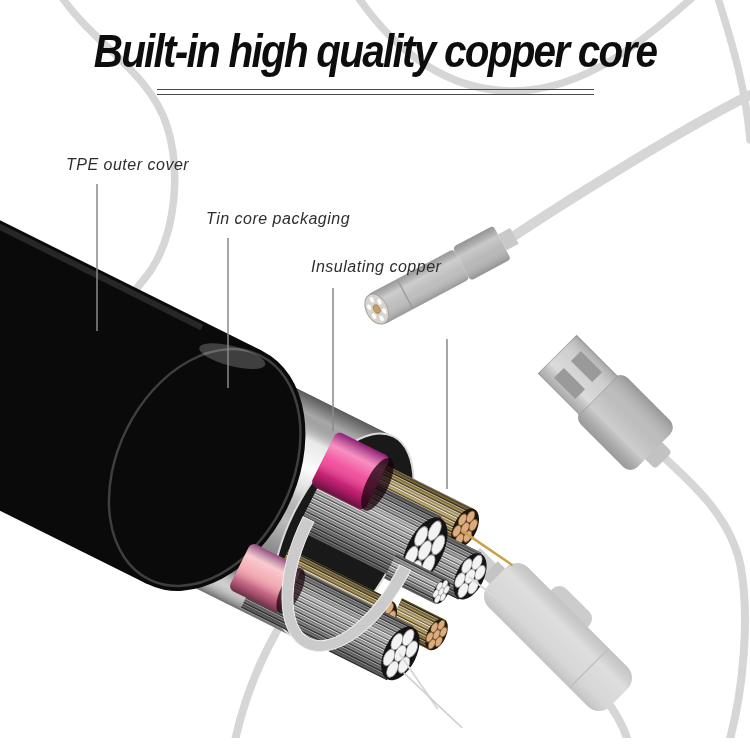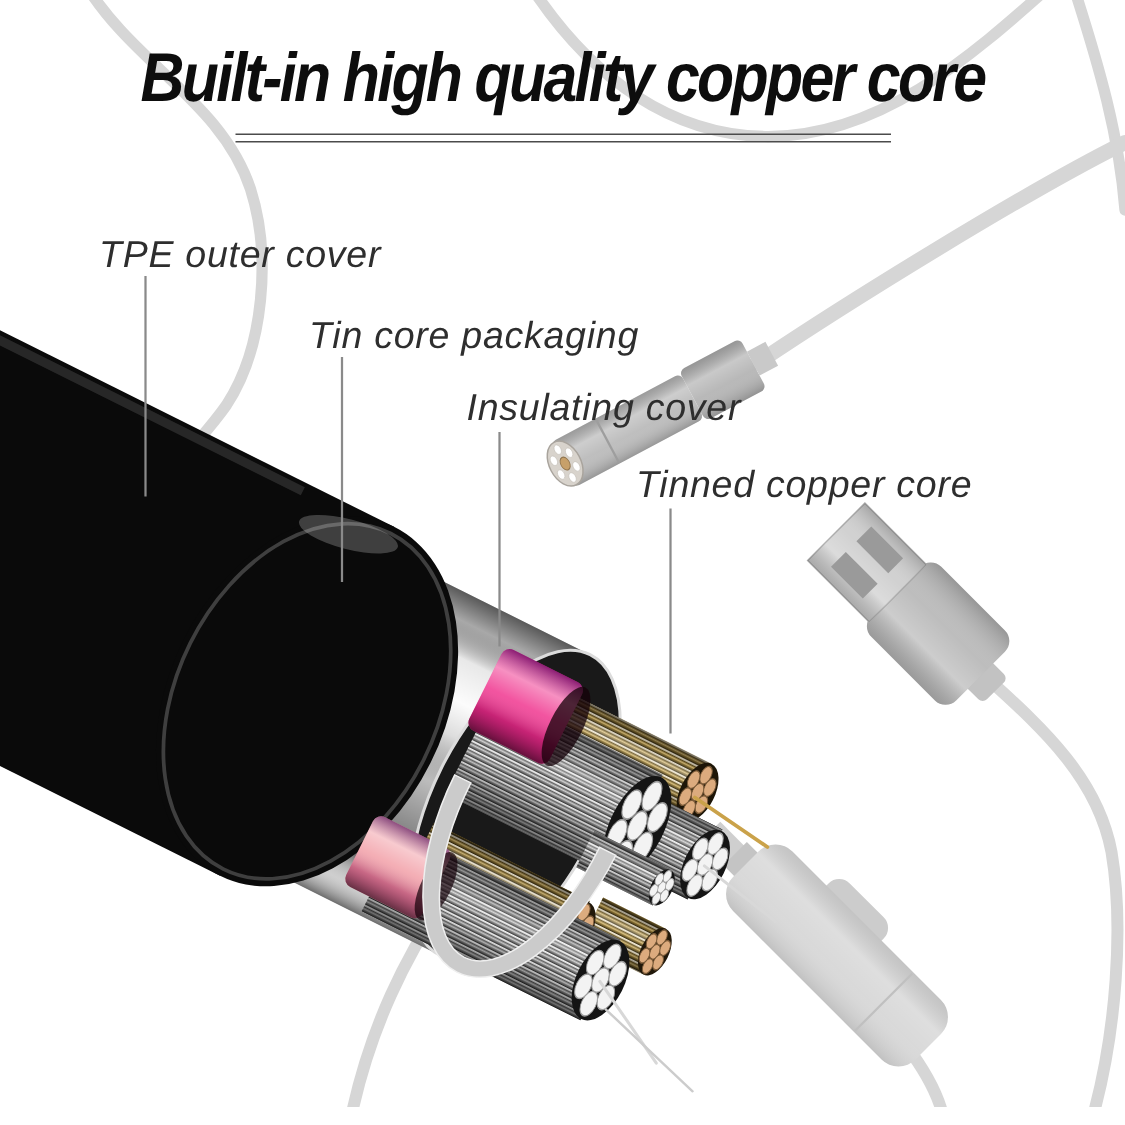--- a/index.html
+++ b/index.html
@@ -4,21 +4,21 @@
 <style>
   html,body{margin:0;padding:0;background:#fff;}
   #stage{position:relative;width:750px;height:738px;overflow:hidden;background:#fff;
          font-family:"Liberation Sans",sans-serif;}
   #stage svg{position:absolute;left:0;top:0;}
   .title{position:absolute;left:50%;top:24px;transform:translateX(-50%) scaleX(.88);
          transform-origin:center top;white-space:nowrap;font-size:46px;font-weight:bold;
          font-style:italic;letter-spacing:-2px;color:#0d0d0d;}
   .rule{position:absolute;left:157px;top:89px;width:437px;height:4px;
         border-top:1px solid #4b4b4b;border-bottom:1px solid #4b4b4b;}
-  .callout{position:absolute;font-size:25px;font-style:italic;color:#2e2e2e;
+  .callout{position:absolute;font-size:16px;font-style:italic;color:#2e2e2e;
            letter-spacing:.5px;white-space:nowrap;}
   #co0{left:66px;top:156px;} #co1{left:206px;top:210px;}
   #co2{left:311px;top:258px;} #co3{left:424px;top:309px;}
 </style>
 </head>
 <body>
 
 <div id="stage">
 
 <svg width="750" height="750" viewBox="0 0 750 750">
@@ -281,16 +281,15 @@
     <line x1="333" y1="288" x2="333" y2="431"></line>
     <line x1="447" y1="339" x2="447" y2="489"></line>
   </g>
 </svg>
 
 <div class="title">Built-in high quality copper core</div>
 <div class="rule"></div>
 
 <div id="co0" class="callout">TPE outer cover</div>
 <div id="co1" class="callout">Tin core packaging</div>
-<div id="co2" class="callout">Insulating cover</div>
-<div id="co3" class="callout">Tinned copper core</div>
+<div id="co2" class="callout">Insulating copper</div>
 
 </div>
 
 </body></html>

